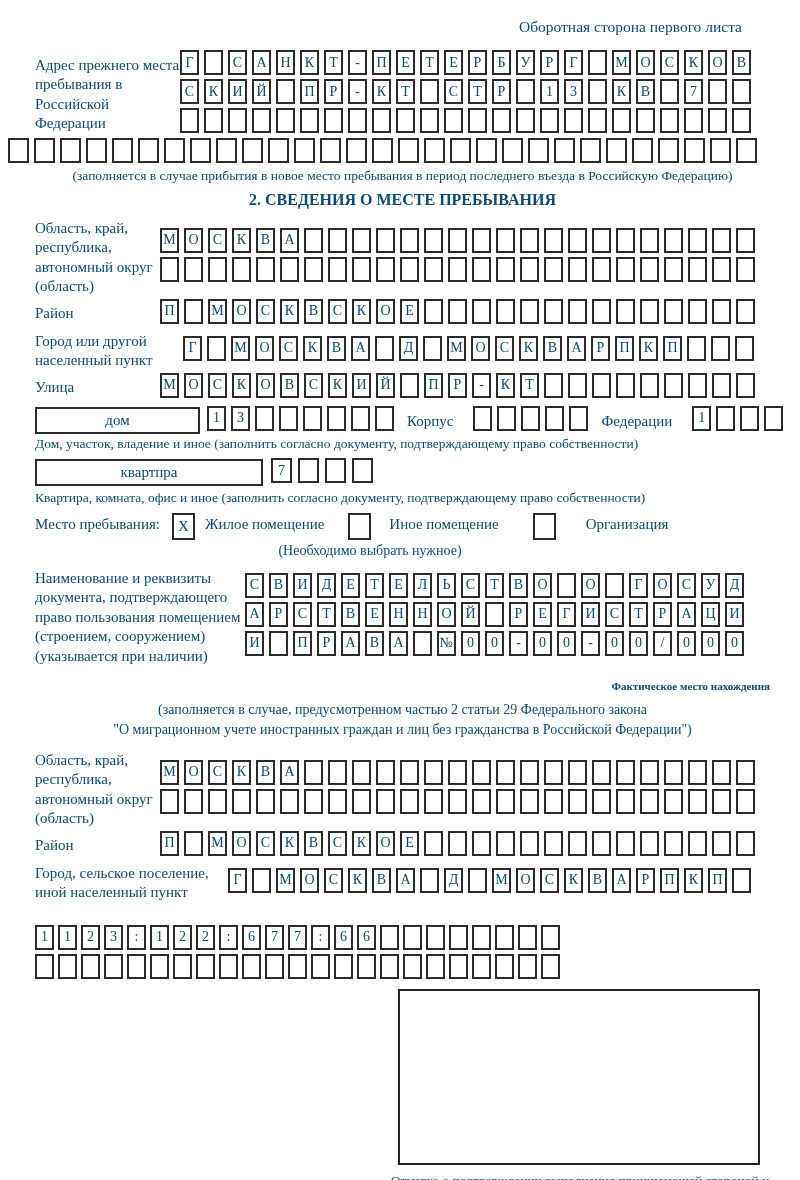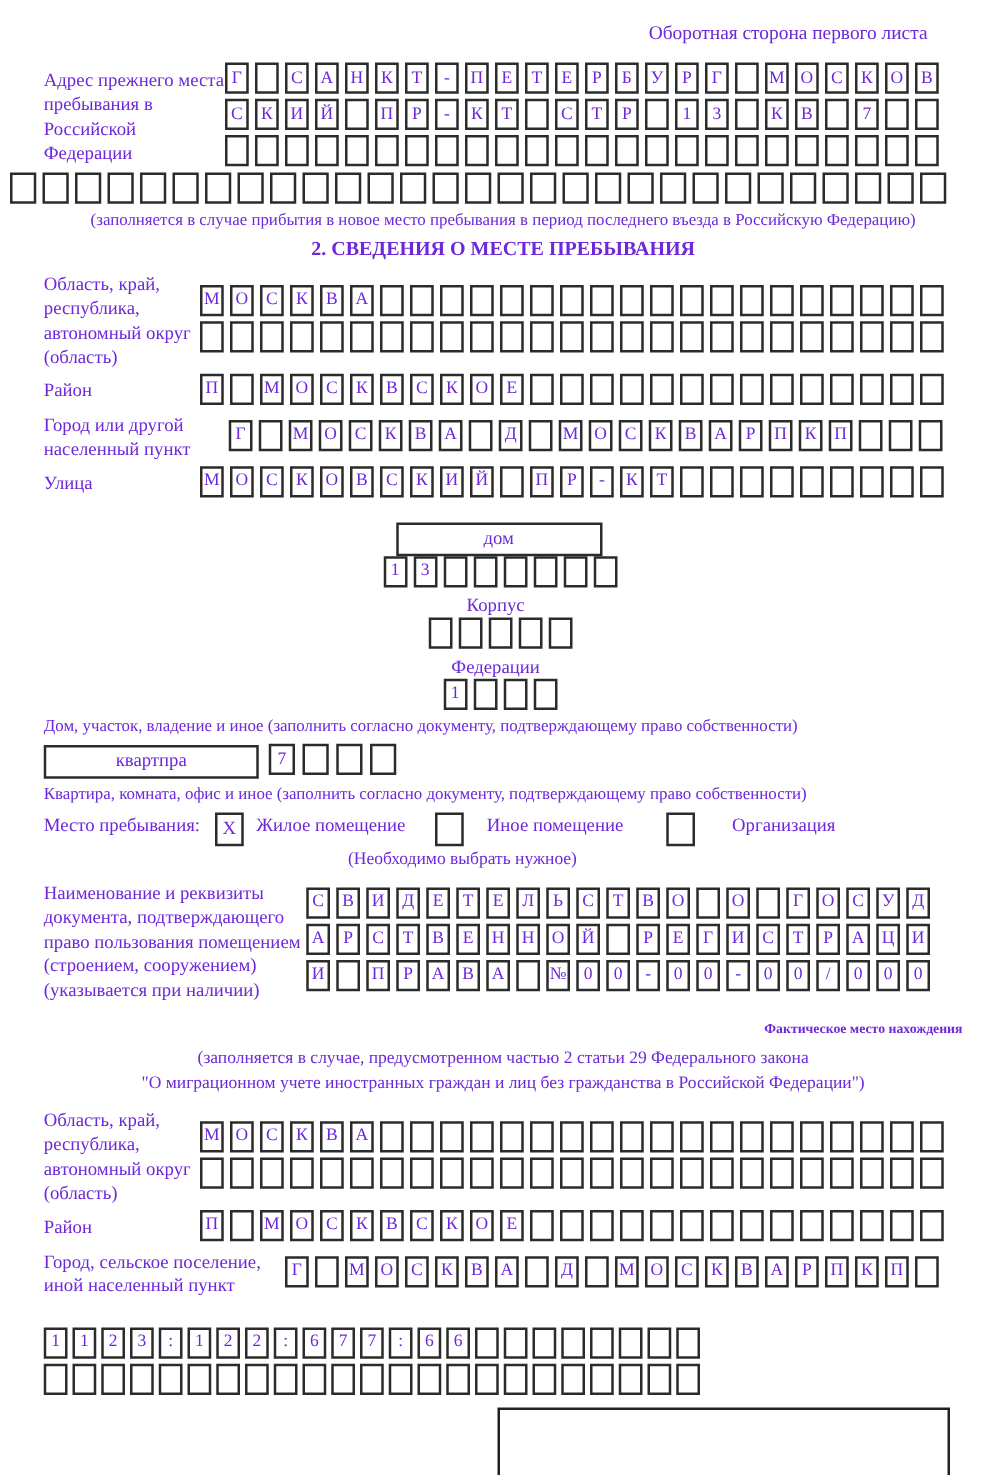--- a/index.html
+++ b/index.html
@@ -3,21 +3,21 @@
 <meta charset="utf-8">
 <style>
   * { box-sizing: border-box; margin: 0; padding: 0; }
   html, body { background: #ffffff; }
   .page {
     position: relative;
     width: 800px;
     height: 1180px;
     margin: 0 auto;
     background: #ffffff;
-    color: #6d28d9;
+    color: #0c4a6e;
     font-family: "Liberation Serif", "DejaVu Serif", serif;
     font-size: 15px;
     overflow: hidden;
     padding: 18px 30px 0 35px;
   }
   .hdr-note { text-align: right; padding-right: 28px; font-size: 15.5px; }
 
   .frow { display: flex; align-items: center; }
   .flabel { flex: none; line-height: 1.3; padding-top: 2px; }
   .cellcol { flex: none; }
@@ -46,21 +46,21 @@
   .sec-title { text-align: center; font-weight: bold; font-size: 16px; margin: 6px 0 8px 0; }
   .sub-title { text-align: right; font-weight: bold; font-size: 11px; margin: 14px 0 8px 0; }
   .note-center { text-align: center; font-size: 14px; line-height: 1.45; }
 
   .widebox {
     flex: none; height: 27px; border: 2px solid #2b2b2b;
     display: inline-flex; align-items: center; justify-content: center;
     font-size: 15px;
   }
   .housebox { width: 165px; margin-right: 7px; }
-  .aptbox { width: 172px; margin-right: 8px; }
+  .aptbox { width: 228px; margin-right: 8px; }
   .inline-lbl { flex: none; padding: 3px 20px 0 8px; }
 
   .chk {
     flex: none; width: 23px; height: 27px; border: 2px solid #2b2b2b;
     display: inline-flex; align-items: center; justify-content: center;
     font-size: 15px;
   }
   .stay-row { display: flex; align-items: flex-start; margin-top: 6px; }
   .stay-row .opt-lbl { padding: 3px 0 0 0; }
   .choose-note { margin-left: 170px; width: 330px; text-align: center; font-size: 14px; margin-top: 3px; }
@@ -68,21 +68,21 @@
   .confirm-box {
     margin-left: 363px; margin-top: 6px;
     width: 362px; height: 176px;
     border: 2px solid #222222;
     background: #ffffff;
   }
   .confirm-caption {
     margin-left: 345px; margin-top: 6px; width: 400px;
     text-align: center; font-size: 13.5px; line-height: 1.55;
   }
-  .mt2 { margin-top: 2px; } .mt4 { margin-top: 16px; flex-direction: column; } .mt6 { margin-top: 6px; }
+  .mt2 { margin-top: 2px; } .mt4 { margin-top: 4px; } .mt6 { margin-top: 6px; }
   .mt8 { margin-top: 8px; } .mt14 { margin-top: 14px; }
 </style>
 </head>
 <body>
 
 <div class="page">
 
   <div class="hdr-note">Оборотная сторона первого листа</div>
 
   <div class="frow mt14">

